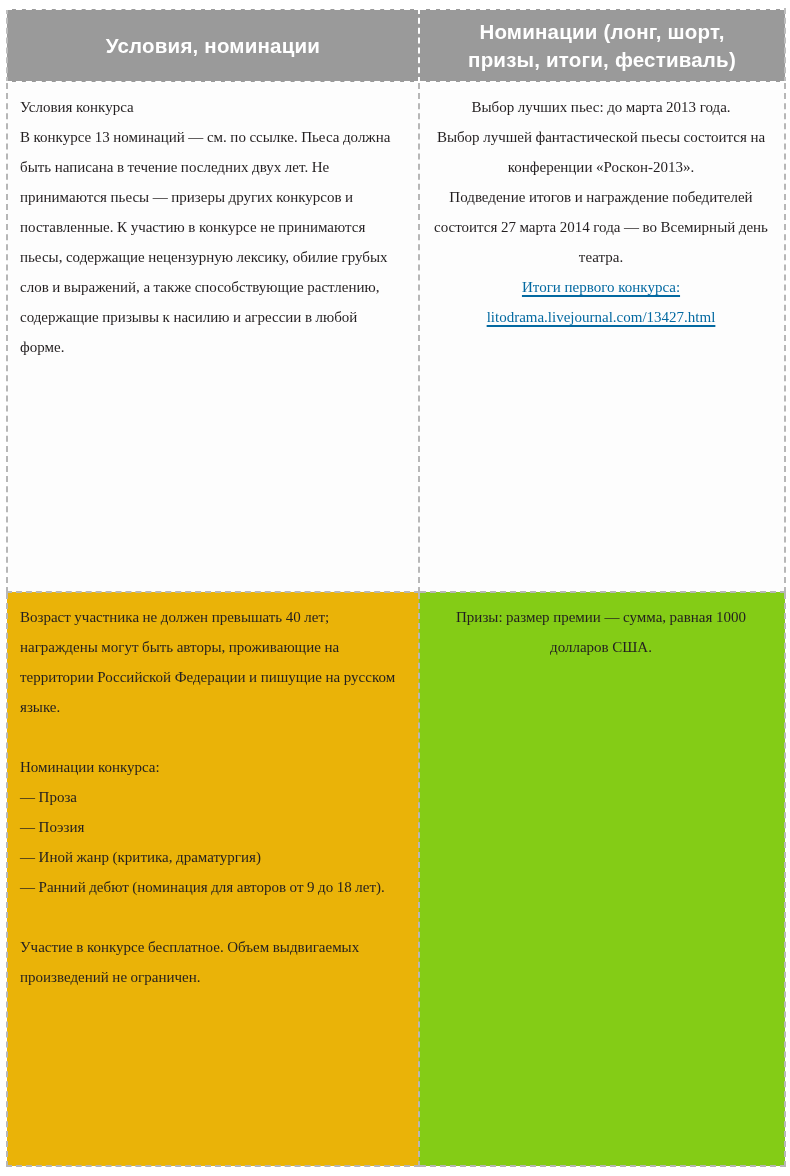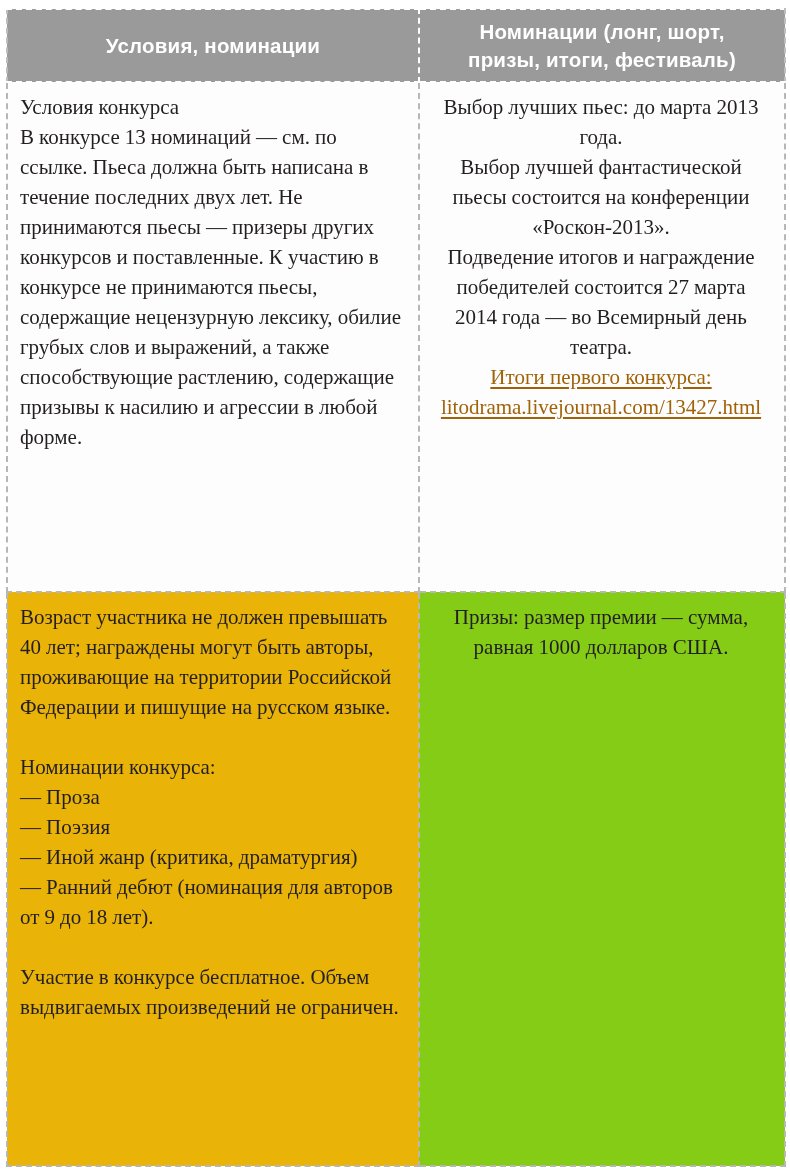--- a/index.html
+++ b/index.html
@@ -61,21 +61,21 @@
   .hdr-cell.first { border-left-color: #bdbdbd; }
   .hdr-cell.last  { border-right-color: #bdbdbd; }
   .hdr-cell .hline { display: block; white-space: nowrap; }
 
   
   .body-cell {
     vertical-align: top;
     box-sizing: border-box;
     border: 2px dashed #b7b7b7;
     padding: 9px 16px 10px 12px;
-    font-size: 21px;
+    font-size: 15px;
     line-height: 30px;
     font-family: Liberation Serif, serif;
   }
   .body-cell.left  { background: #fdfdfd; }
   .body-cell.right { background: #fdfdfd; padding-left: 14px; text-align: center; }
 
   .row-one  .body-cell { height: 503px; }
   .row-two  .body-cell { height: 567px; }
 
   .row-two .body-cell.left  { background: #eab308; }
@@ -88,21 +88,21 @@
     white-space: pre-line;
     word-spacing: -0.2px;
   }
   .spacer-line { display: block; height: 30px; }
 
   .linkline {
     display: block;
     text-decoration: underline;
     text-underline-offset: 3px;
     text-decoration-thickness: 1.5px;
-    color: #a16207;
+    color: #0369a1;
     white-space: pre-line;
   }
 </style>
 </head>
 <body>
 
 <div class="sheet">
 
   <table class="tbl">
     <colgroup>

